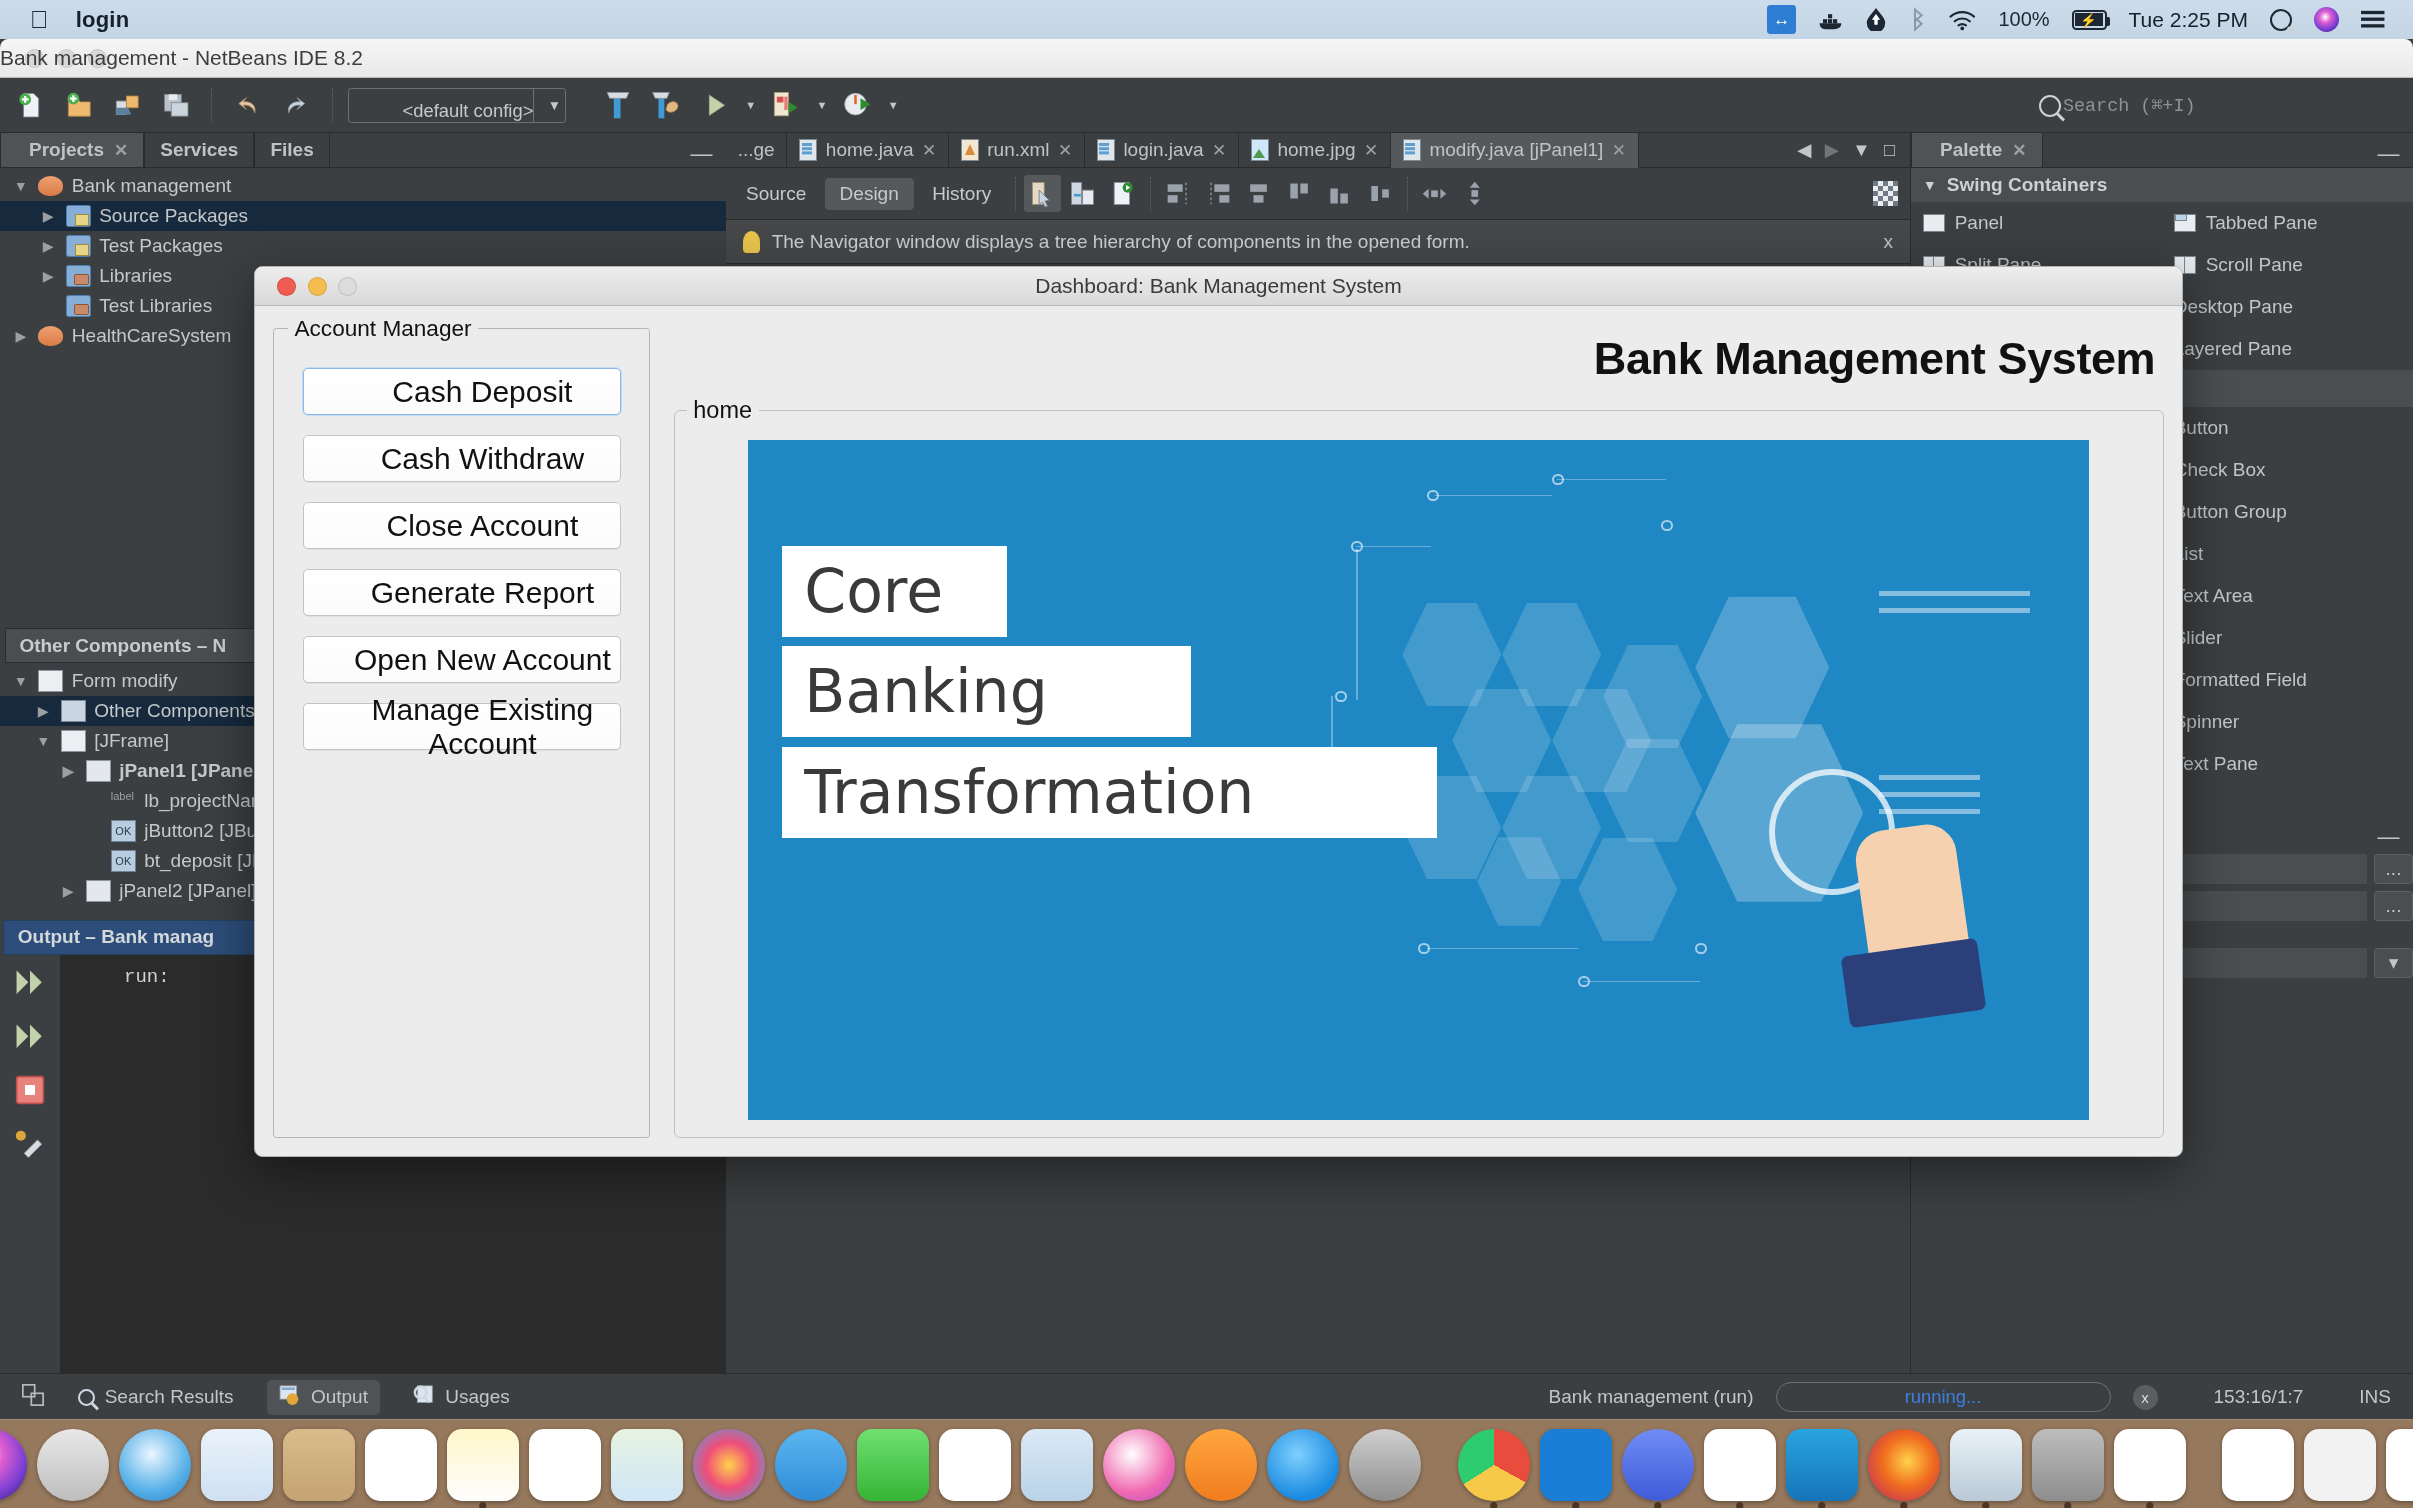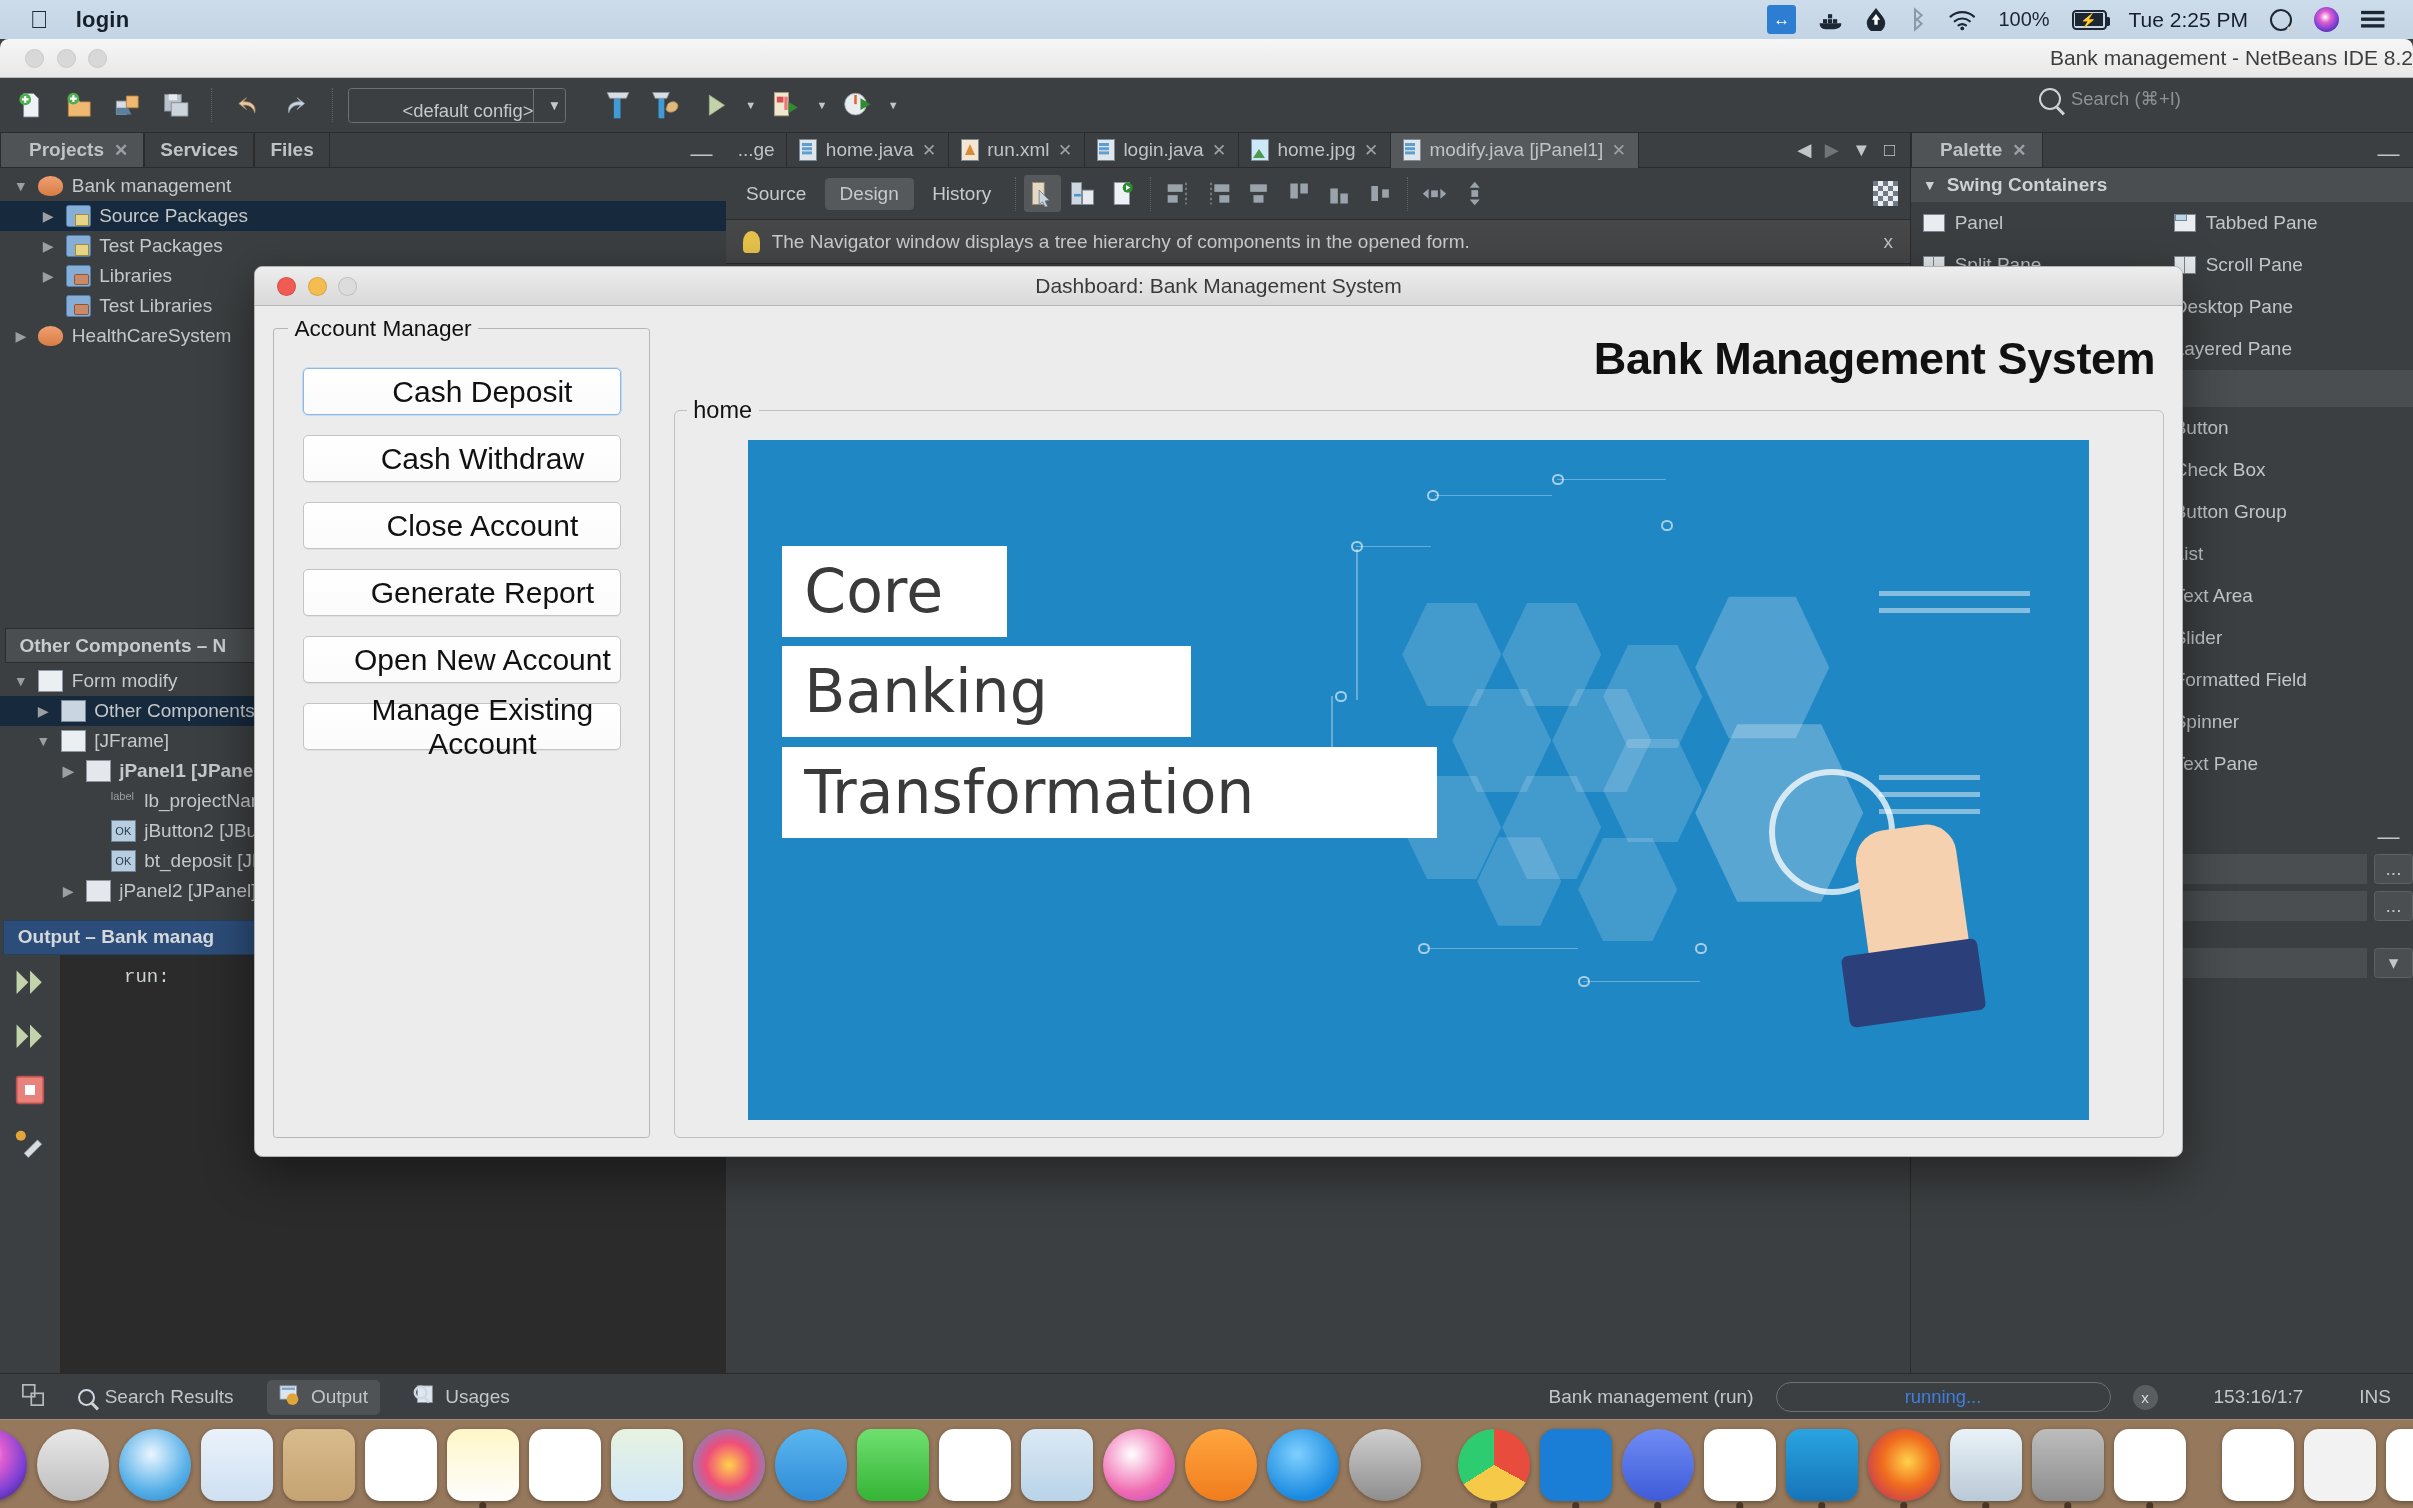--- a/index.html
+++ b/index.html
@@ -44,21 +44,21 @@
   }
   #ide-titlebar{
     height:39px; background:linear-gradient(to bottom,#f6f6f6,#e8e8e8);
     border-bottom:0.8px solid #b9b9b9;
     display:flex; align-items:center; position:relative;
     border-top-left-radius:8.4px; border-top-right-radius:8.4px;
   }
   .lights{ display:flex; gap:12.6px; padding-left:25px; }
   .lights span{ width:19px;height:19px;border-radius:50%;background:#d8d8d8;border:0.8px solid #c9c9c9; }
   #ide-title{
-    position:absolute; left:0; right:0; text-align:right;
+    position:absolute; left:0; right:0; text-align:left;
     font-size:21px; color:#3d3d3d;
   }
 
   
   #ide-toolbar{
     height:55px; background:#3c3f41; display:flex; align-items:center;
     border-bottom:0.8px solid #2b2b2b; position:relative;
   }
   .tb-group{ display:flex; align-items:center; gap:11.7px; padding:0 11.7px; }
   .vsep{ width:0.8px; height:34px; border-left:1.7px dotted #5e6264; margin:0 5px;}
@@ -67,21 +67,21 @@
     width:218px; height:35px; border:0.8px solid #6d7174; border-radius:3.4px;
     display:flex; align-items:flex-end; color:#c6c9cb; font-size:18.4px;
     background:#3c3f41; margin-left:10px;padding-left:44px;
   }
   .combo span{ padding-left:10px; flex:1; white-space:nowrap;}
   .combo .arrow{ width:35px; height:100%; border-left:0.8px solid #6d7174;
     display:flex;align-items:center;justify-content:center;font-size:13.4px;}
   .caret-sm{ font-size:11px; color:#c3c6c8; }
   .search-box{
     position:absolute; right:22px; top:10px; width:352px; height:35px;
-    display:flex; gap:10px;
+    display:flex; align-items:center; gap:2px;font-family:Liberation Mono, monospace;
   }
   .search-box .ph{ color:#8e9295; font-size:18.4px; }
   .mag{
     width:22px;height:22px;border:2.5px solid #cfd2d4;border-radius:50%;position:relative;flex:none;
   }
   .mag:after{content:"";position:absolute;width:2.5px;height:10px;background:#cfd2d4;right:-2.5px;bottom:-7.5px;transform:rotate(-45deg);}
 
   
   #ide-main{ flex:1; display:flex; min-height:0; }
 

